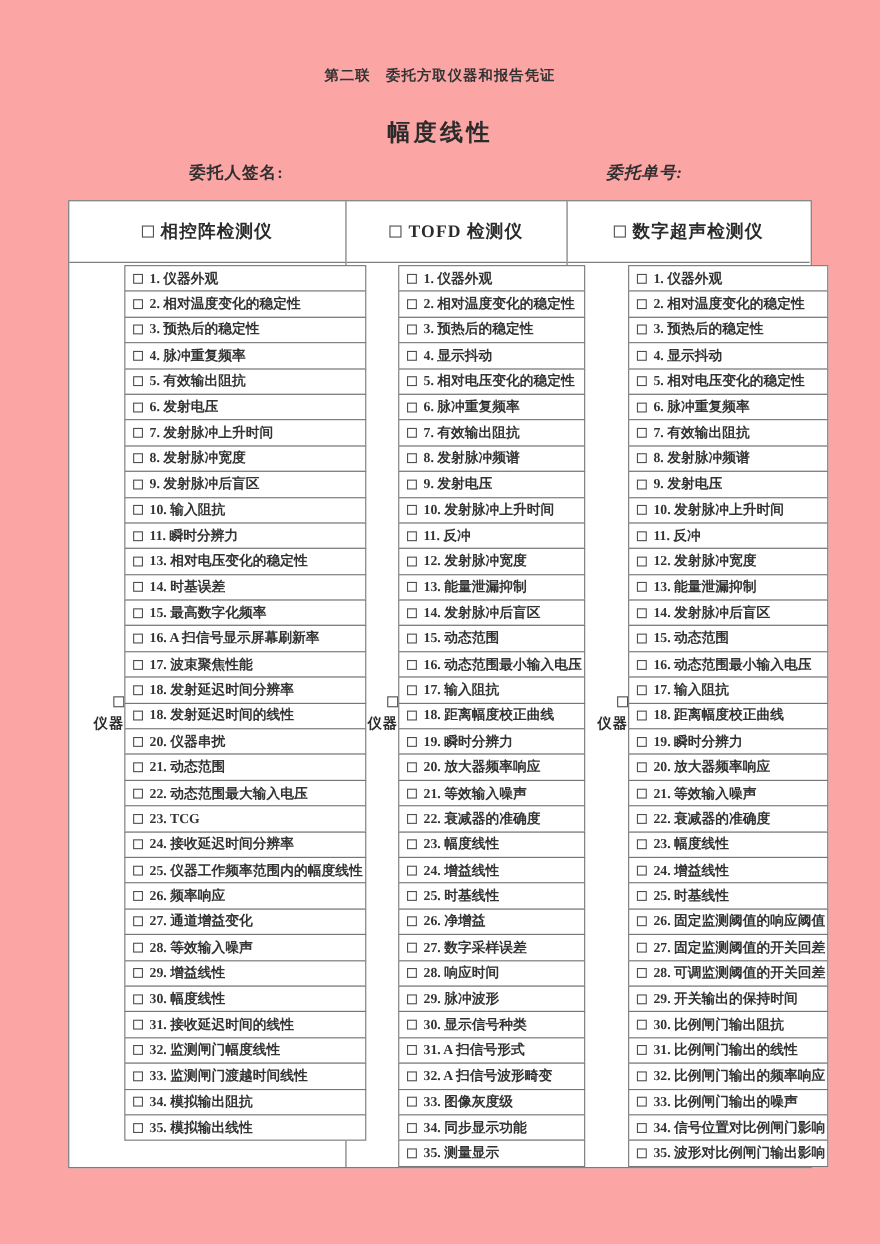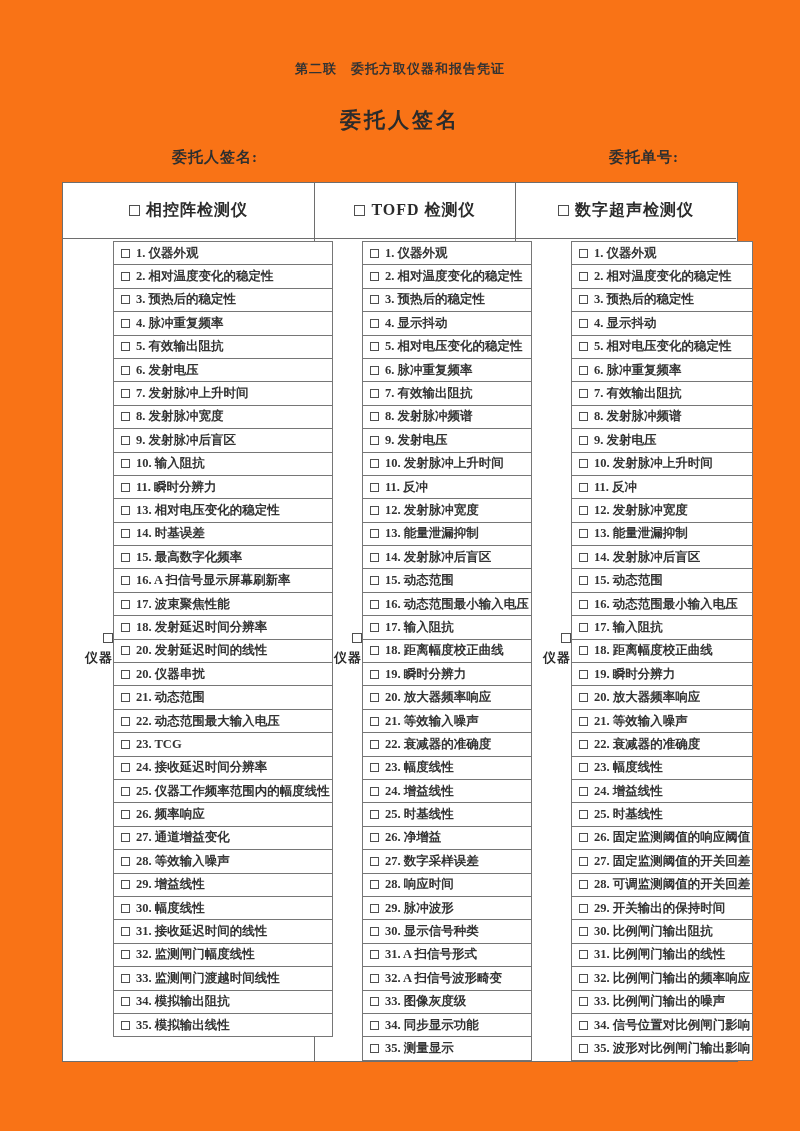--- a/index.html
+++ b/index.html
@@ -4,39 +4,39 @@
 <style>
   * { margin: 0; padding: 0; box-sizing: border-box; }
   html, body { background: #ffffff; }
   body {
     width: 800px; height: 1131px;
     font-family: "Liberation Serif", "DejaVu Serif", serif;
     color: #2e2e2e;
     position: relative;
     overflow: hidden;
   }
-  .page { position: absolute; inset: 0; background: #f97316; }
+  .page { position: absolute; inset: 0; background: #fca5a5; }
 
   .copy-label {
     position: absolute; top: 60px; left: 0; width: 100%;
     text-align: center; font-size: 13px; font-weight: 700;
     letter-spacing: 1px; color: #333;
   }
   .doc-title {
     position: absolute; top: 106px; left: 0; width: 100%;
     text-align: center; font-size: 21px; font-weight: 700;
     letter-spacing: 3px; color: #2b2b2b;
   }
   .sig-label {
     position: absolute; top: 148px; left: 148px;
     font-size: 15px; font-weight: 600; letter-spacing: 1px; color: #2f2f2f; margin-left: 24px;
   }
   .order-label {
-    position: absolute; top: 148px; left: 609px;
-    font-size: 15px; font-weight: 600; letter-spacing: 1px; color: #2f2f2f;
+    position: absolute; top: 148px; left: 551px;
+    font-size: 15px; font-weight: 600; letter-spacing: 1px; color: #2f2f2f; font-style: italic;
   }
 
   .commission-table {
     position: absolute; left: 62px; top: 182px;
     width: 676px;
     border: 1px solid #6e6e6e;
     display: grid;
     grid-template-columns: 252px 201px 220px;
     background: #fff;
   }
@@ -89,21 +89,21 @@
   }
   .cbx-md { width: 10px; height: 10px; }
   .cbx-lg { width: 11px; height: 11px; }
 </style>
 </head>
 <body>
 
 <div class="page">
 
   <div class="copy-label">第二联　委托方取仪器和报告凭证</div>
-  <div class="doc-title">委托人签名</div>
+  <div class="doc-title">幅度线性</div>
   <div class="sig-label">委托人签名:</div>
   <div class="order-label">委托单号:</div>
 
   <div class="commission-table">
 
     <div class="col-section">
       <div class="col-header">
         <span class="cbx cbx-lg"></span>
         <span>相控阵检测仪</span>
       </div>
@@ -176,21 +176,21 @@
             <div class="item">
               <span class="cbx"></span>
               <span class="item-label">17. 波束聚焦性能</span>
             </div>
             <div class="item">
               <span class="cbx"></span>
               <span class="item-label">18. 发射延迟时间分辨率</span>
             </div>
             <div class="item">
               <span class="cbx"></span>
-              <span class="item-label">20. 发射延迟时间的线性</span>
+              <span class="item-label">18. 发射延迟时间的线性</span>
             </div>
             <div class="item">
               <span class="cbx"></span>
               <span class="item-label">20. 仪器串扰</span>
             </div>
             <div class="item">
               <span class="cbx"></span>
               <span class="item-label">21. 动态范围</span>
             </div>
             <div class="item">

